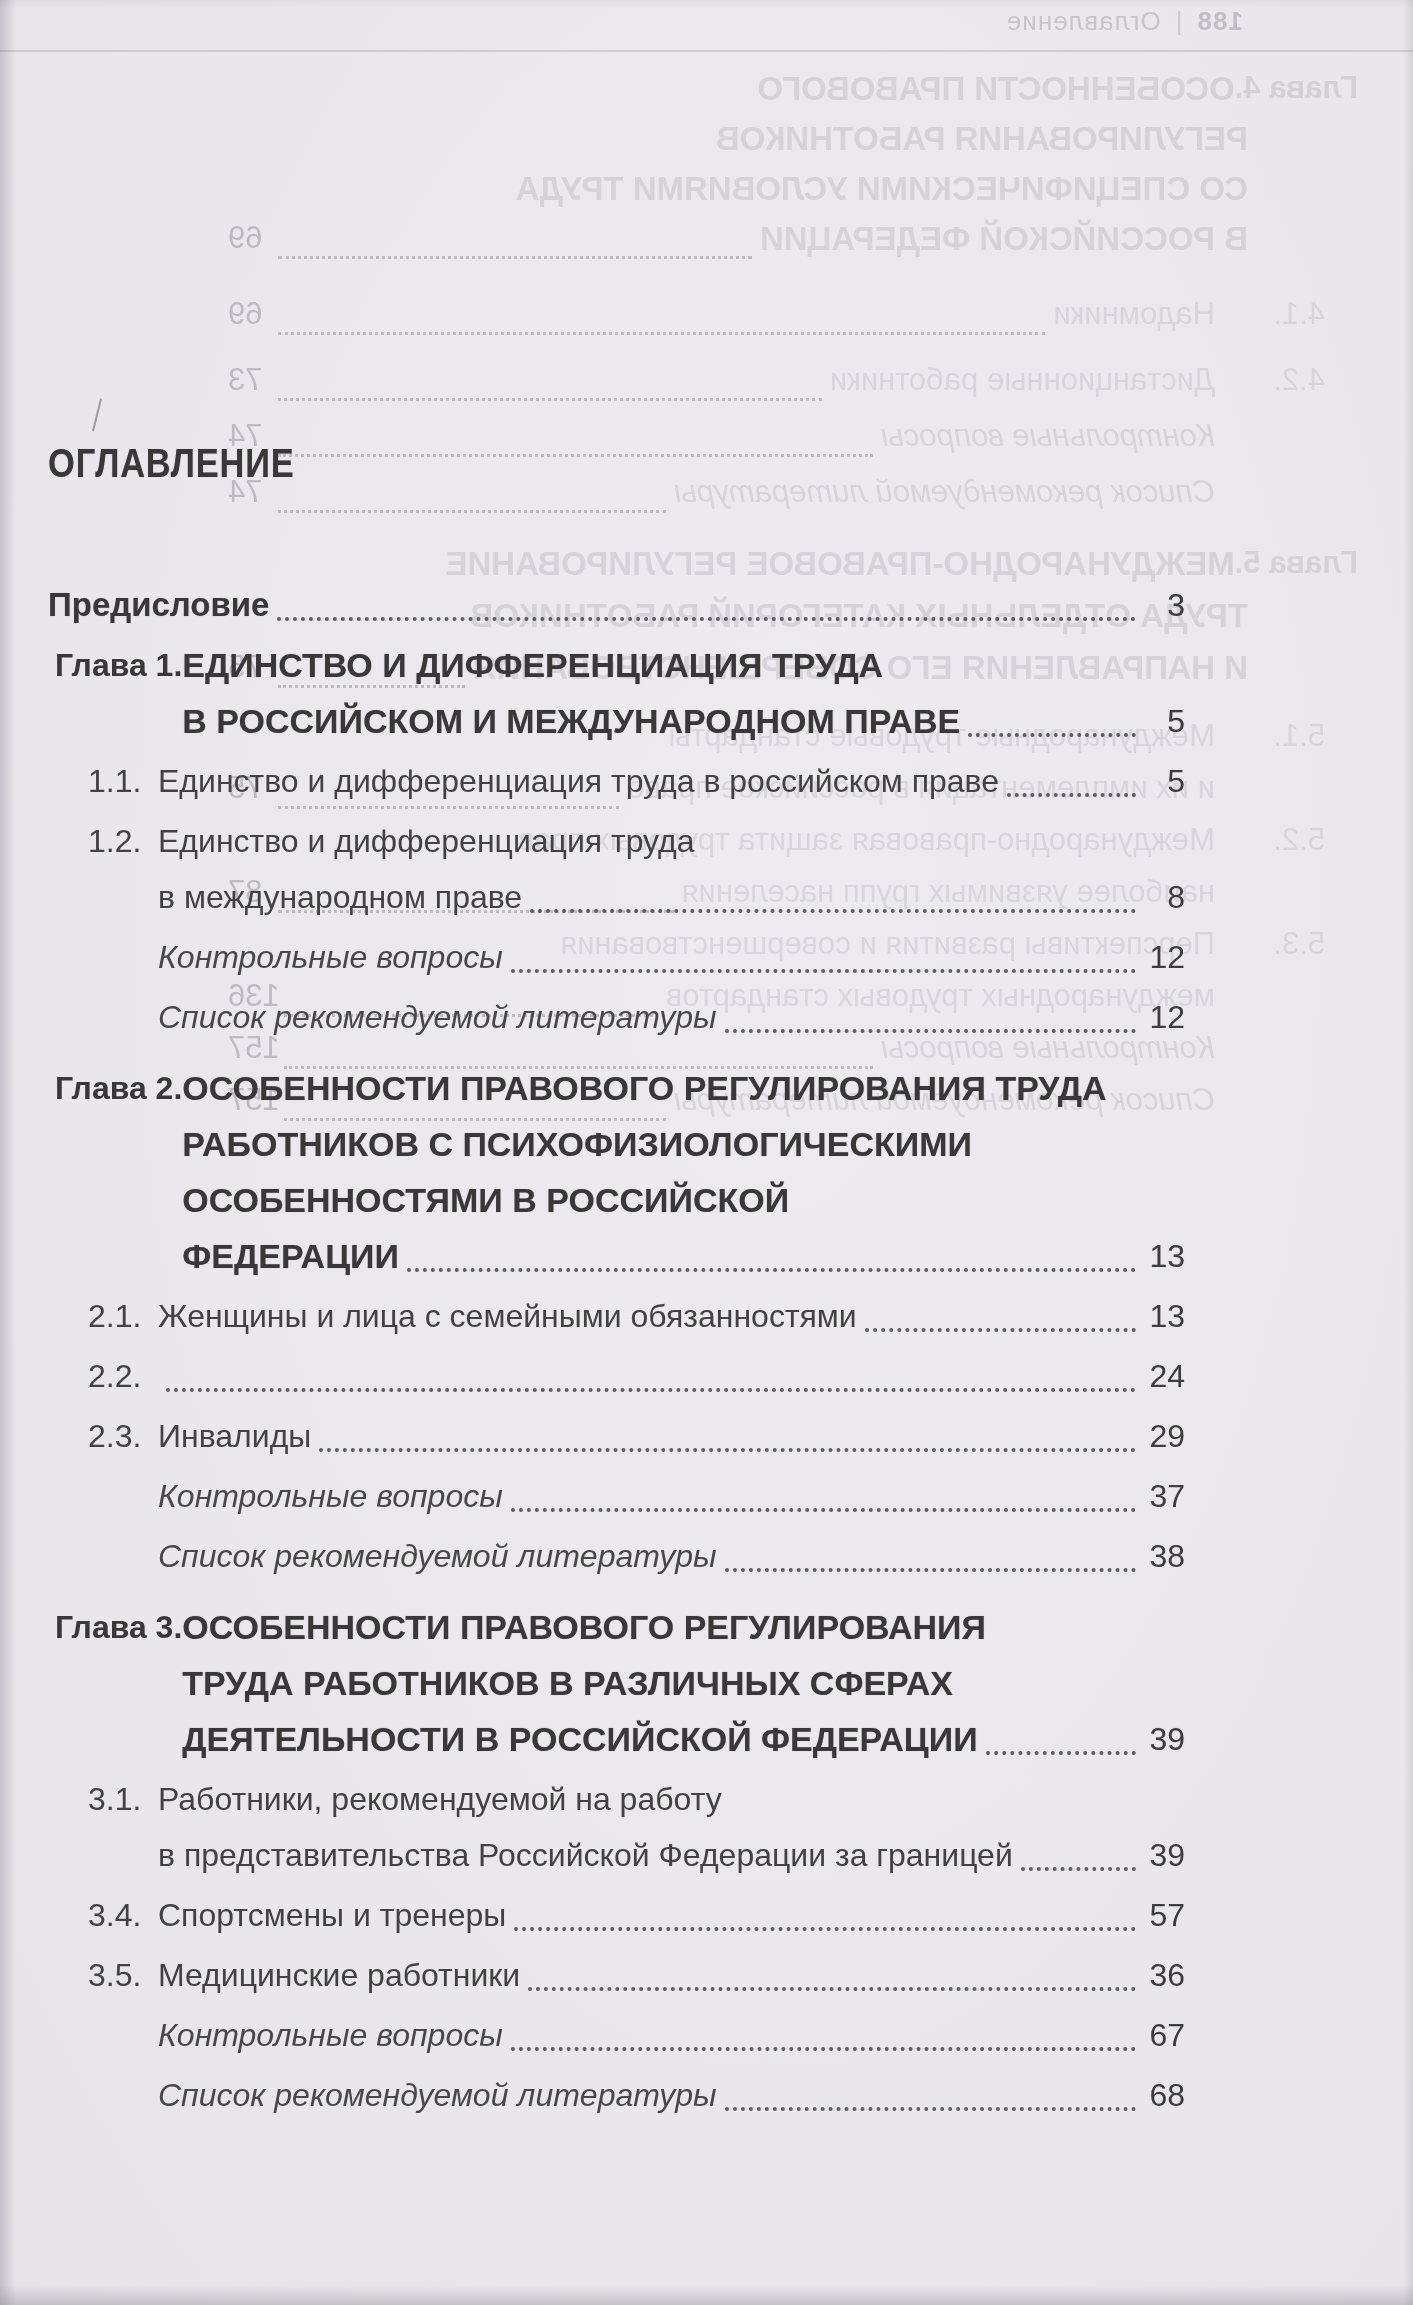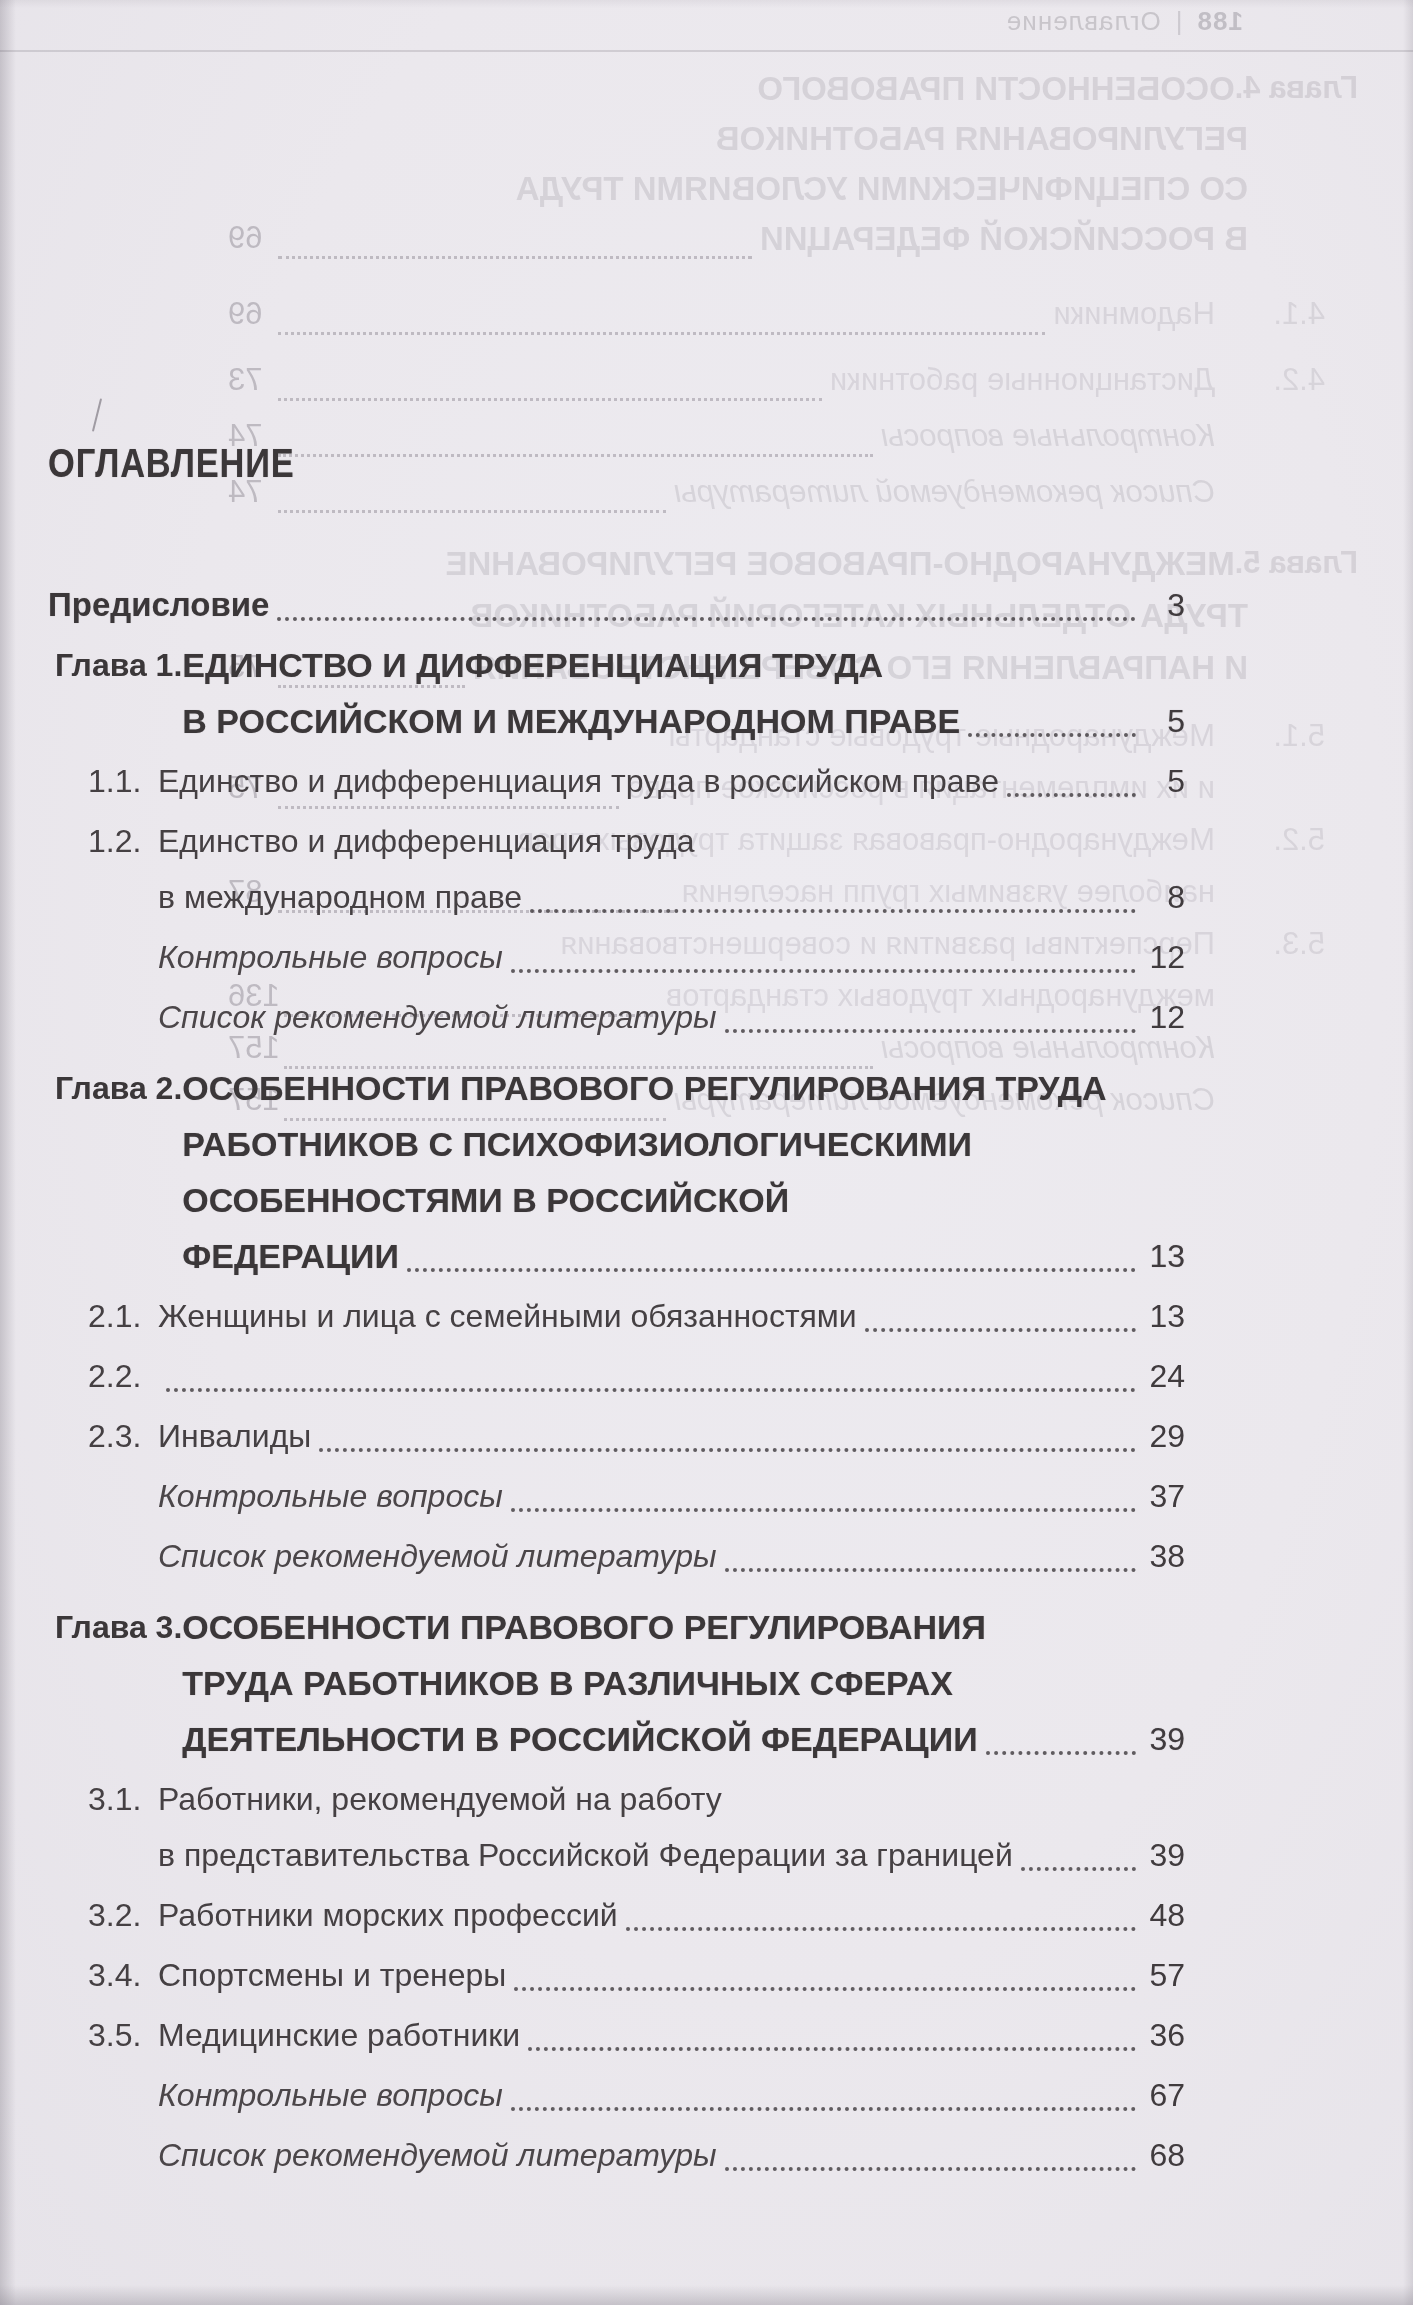--- a/index.html
+++ b/index.html
@@ -332,30 +332,20 @@
           <div class="content">
             <div class="line">Работники, рекомендуемой на работу</div>
             <div class="line last">
               <span class="t">в представительства Российской Федерации за границей</span>
               <span class="dots"></span>
               <span class="pg">39</span>
             </div>
           </div>
         </div>
         <div class="row kind-section">
-          <div class="lblcol">3.2.</div>
-          <div class="content">
-            <div class="line last">
-              <span class="t">Работники морских профессий</span>
-              <span class="dots"></span>
-              <span class="pg">48</span>
-            </div>
-          </div>
-        </div>
-        <div class="row kind-section">
           <div class="lblcol">3.4.</div>
           <div class="content">
             <div class="line last">
               <span class="t">Спортсмены и тренеры</span>
               <span class="dots"></span>
               <span class="pg">57</span>
             </div>
           </div>
         </div>
         <div class="row kind-section">

